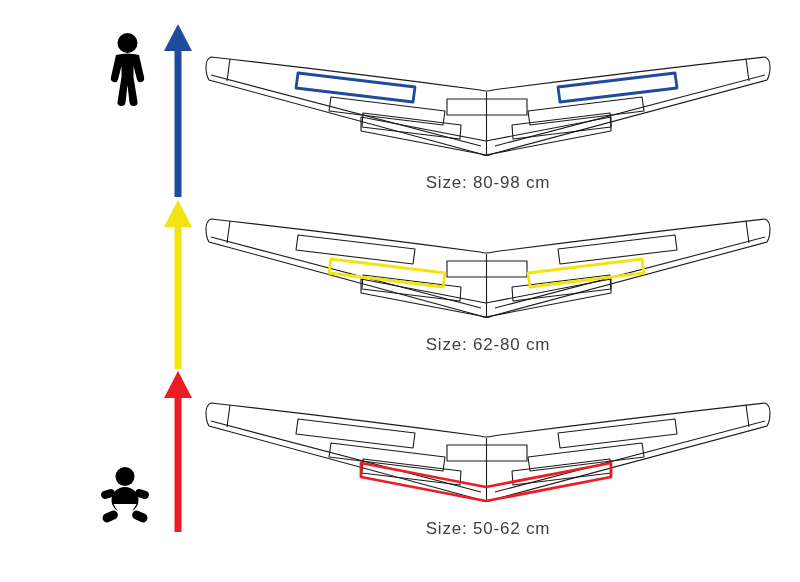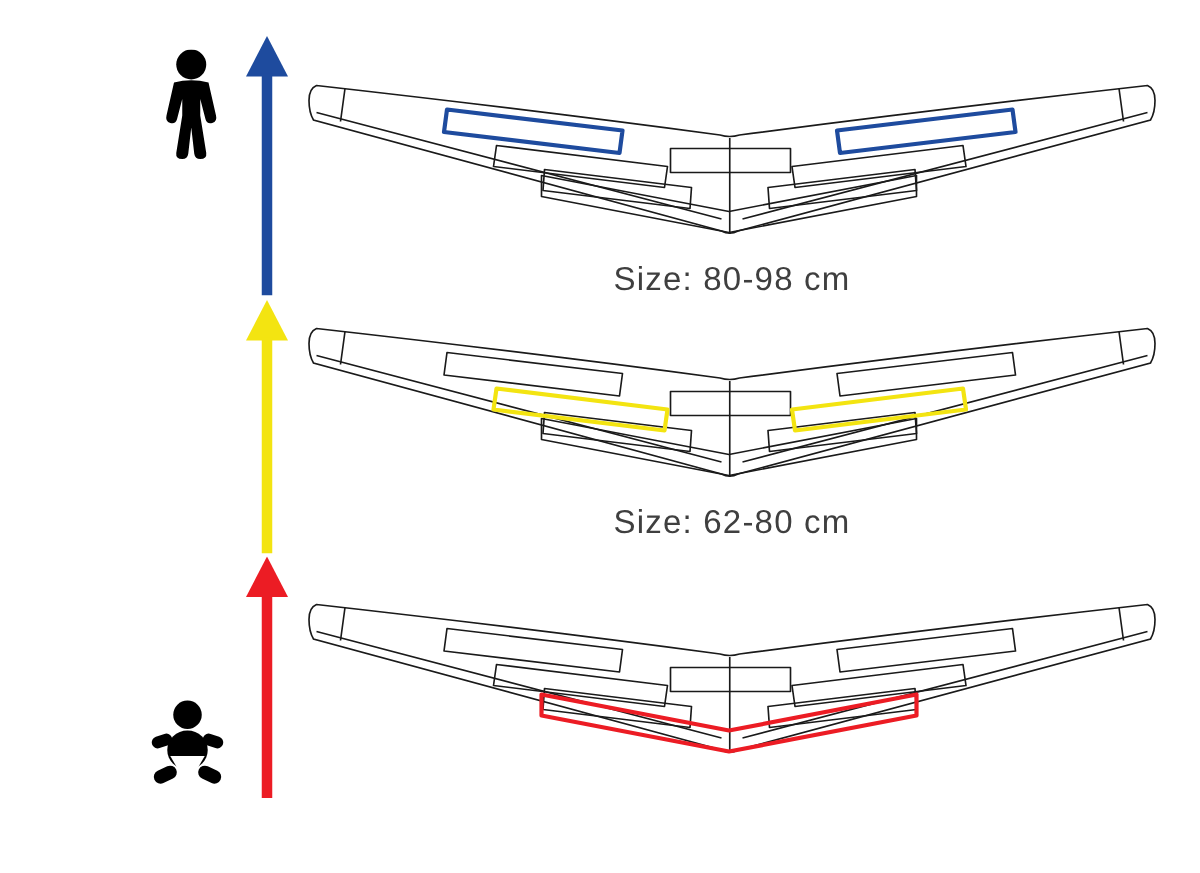--- a/index.html
+++ b/index.html
@@ -10,21 +10,21 @@
   #baby-icon{left:100px;top:466px;}
   .arrow{position:absolute;left:163px;width:30px;line-height:0;}
   #arrow-blue{top:24px;}
   #arrow-yellow{top:200px;}
   #arrow-red{top:371px;}
   .figure{position:absolute;left:203px;width:570px;}
   #figure-0{top:51px;}
   #figure-1{top:213px;}
   #figure-2{top:397px;}
   .figure .chevron{line-height:0;}
-  .figure .label{margin-top:4px;text-align:center;font-size:22px;letter-spacing:.8px;color:#3f3f3f;}
+  .figure .label{margin-top:4px;text-align:center;font-size:17px;letter-spacing:.8px;color:#3f3f3f;}
 </style>
 </head>
 <body>
 
 <div id="canvas">
 
   <div class="icon" id="child-icon">
     <svg width="49" height="74" viewBox="0 0 49 74">
       <circle cx="24.5" cy="10" r="10" fill="#000"></circle>
       <path fill="#000" d="M 13 22 Q 24.5 19 36 22 L 41 44 Q 42 48 38.5 49 Q 35 50 34 46.5 L 30.5 33 L 30.5 44 L 34.5 69 Q 35 73 30.5 73 Q 27 73 26.5 69.5 L 24.5 52 L 22.5 69.5 Q 22 73 18.5 73 Q 14 73 14.5 69 L 18.5 44 L 18.5 33 L 15 46.5 Q 14 50 10.5 49 Q 7 48 8 44 Z"></path>
@@ -100,15 +100,16 @@
     <path d="M 27 8 L 24 30 M 543 8 L 546 30" fill="none" stroke="#1a1a1a" stroke-width="1.1"></path>
           <path d="M 95 22 L 212 36 L 210 51 L 93 37 Z" fill="none" stroke="#1a1a1a" stroke-width="1.1" stroke-linejoin="round"></path>
           <path d="M 472 22 L 355 36 L 357 51 L 474 37 Z" fill="none" stroke="#1a1a1a" stroke-width="1.1" stroke-linejoin="round"></path>
           <path d="M 128 46 L 242 60 L 240 74 L 126 60 Z" fill="none" stroke="#1a1a1a" stroke-width="1.1" stroke-linejoin="round"></path>
           <path d="M 439 46 L 325 60 L 327 74 L 441 60 Z" fill="none" stroke="#1a1a1a" stroke-width="1.1" stroke-linejoin="round"></path>
           <path d="M 160 62 L 258 74 L 257 88 L 159 76 Z" fill="none" stroke="#1a1a1a" stroke-width="1.1" stroke-linejoin="round"></path>
           <path d="M 407 62 L 309 74 L 310 88 L 408 76 Z" fill="none" stroke="#1a1a1a" stroke-width="1.1" stroke-linejoin="round"></path>
           <path d="M 244 48 L 324 48 L 324 64 L 244 64 Z" fill="none" stroke="#1a1a1a" stroke-width="1.1" stroke-linejoin="round"></path>
           <path d="M 158 66 L 283 90 L 408 66 L 408 80 L 283 104 L 158 80 Z" fill="none" stroke="#ec1c24" stroke-width="2.8" stroke-linejoin="round"></path>
         </svg></div>
+    <div class="label">Size: 50-62 cm</div>
   </div>
 
 </div>
 
 </body></html>

